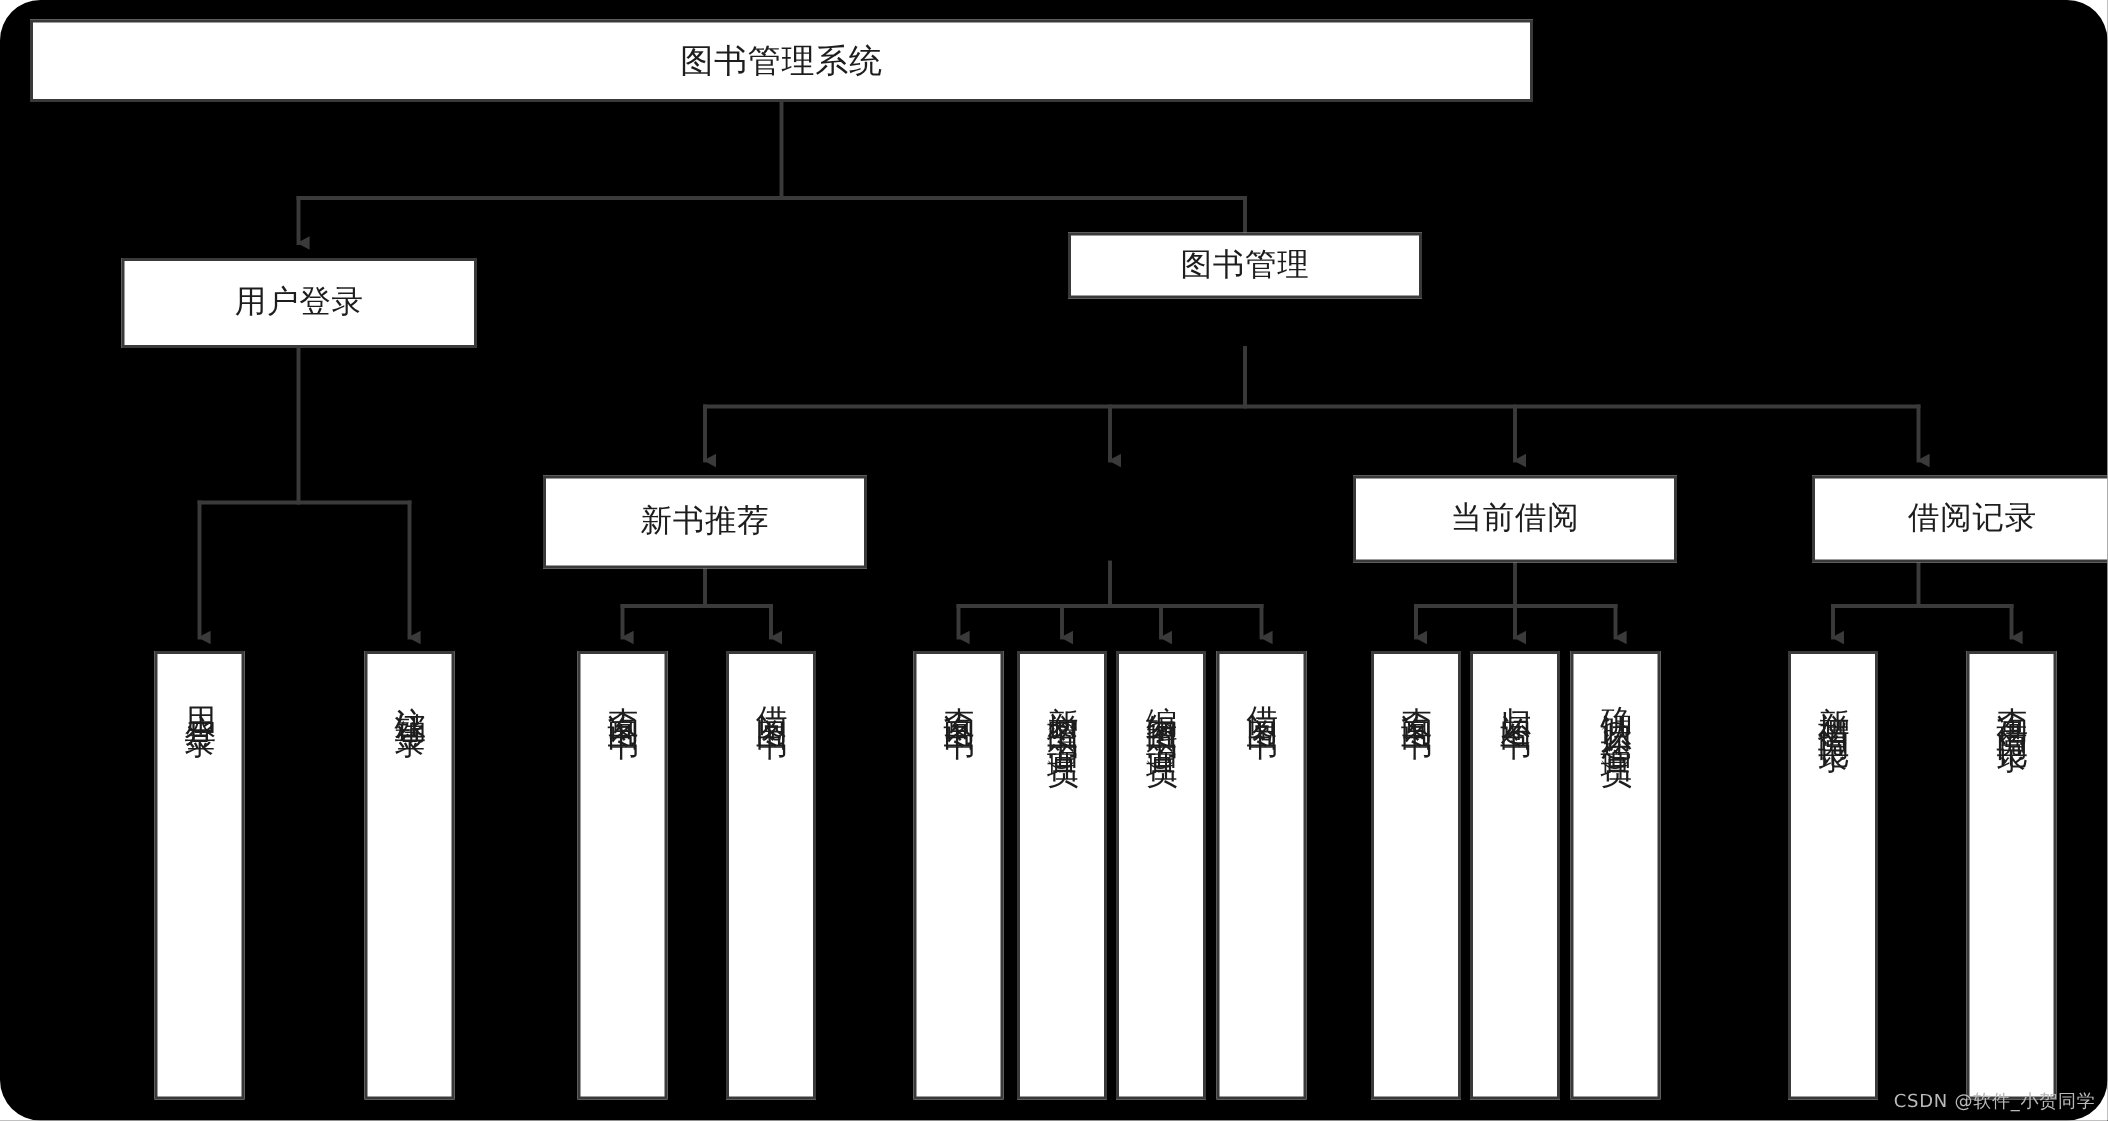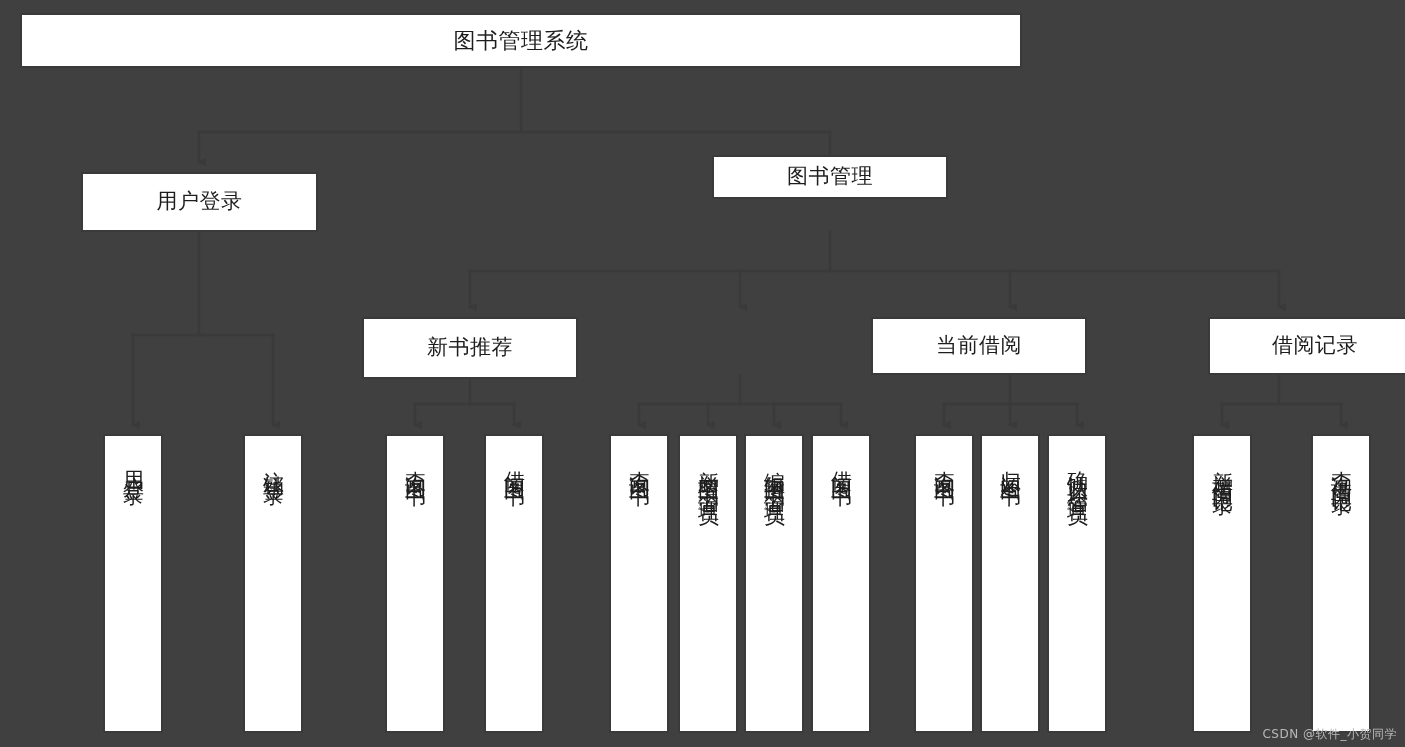--- a/index.html
+++ b/index.html
@@ -8,22 +8,23 @@
     padding: 0;
     background: #ffffff;
   }
   body {
     font-family: "DejaVu Sans", "Liberation Sans", sans-serif;
   }
   #canvas {
     position: relative;
     width: 1405px;
     height: 747px;
-    background: #404040;
+    background: #000000;
     overflow: hidden;
+    border-radius: 27px;
   }
   #edges {
     position: absolute;
     left: 0;
     top: 0;
     width: 1405px;
     height: 747px;
     pointer-events: none;
   }
   .node {
@@ -135,21 +136,21 @@
   <div class="node h" style="left:81px; top:172px; width:237px; height:60px;">
     <span class="htext">用户登录</span>
   </div>
   <div class="node h" style="left:712px; top:155px; width:236px; height:44px;">
     <span class="htext">图书管理</span>
   </div>
 
   <div class="node h" style="left:362px; top:317px; width:216px; height:62px;">
     <span class="htext">新书推荐</span>
   </div>
-  <div class="node h" style="left:871px; top:317px; width:216px; height:58px;">
+  <div class="node h" style="left:902px; top:317px; width:216px; height:58px;">
     <span class="htext">当前借阅</span>
   </div>
   <div class="node h" style="left:1208px; top:317px; width:214px; height:58px;">
     <span class="htext">借阅记录</span>
   </div>
 
   <div class="node v" style="left:103px; top:434px; width:60px; height:299px;">
     <span class="vtext">用户登录</span>
   </div>
   <div class="node v" style="left:243px; top:434px; width:60px; height:299px;">

